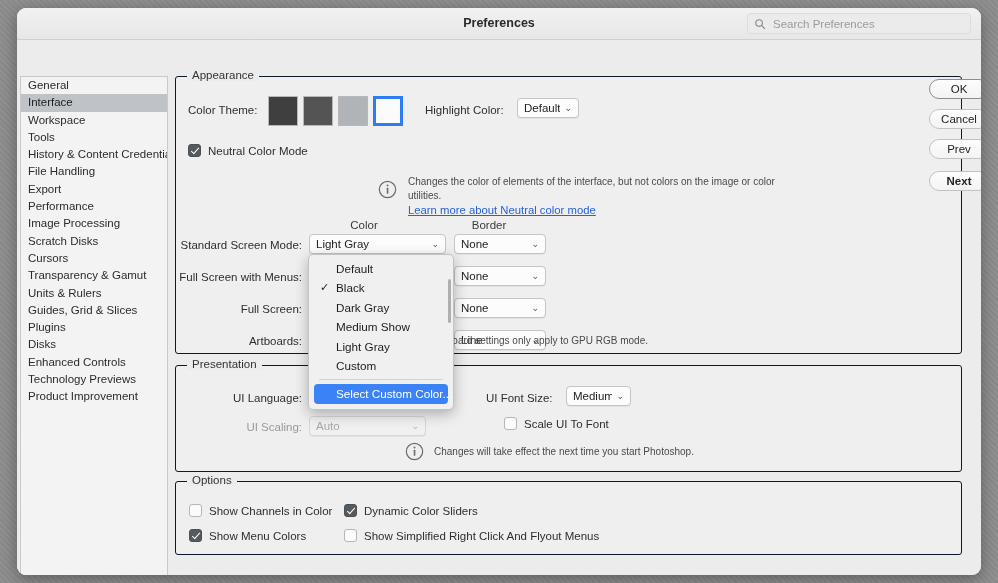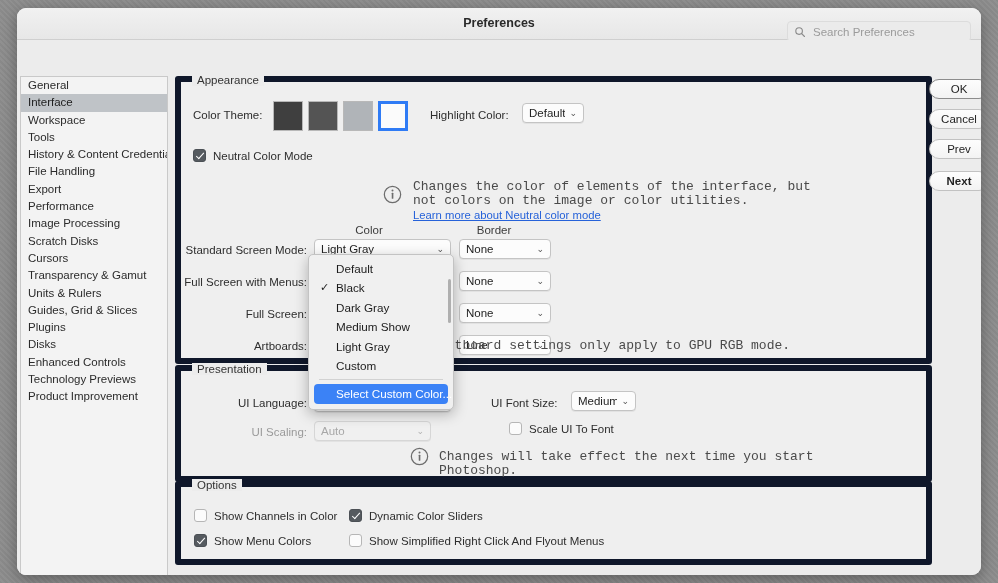--- a/index.html
+++ b/index.html
@@ -35,28 +35,27 @@
     position: absolute;
     left: 0; right: 0; top: 8px;
     text-align: center;
     font-size: 12.5px;
     font-weight: bold;
     color: #2a2a2a;
   }
   .search-wrap {
     position: absolute;
     right: 10px; top: 5px;
-    width: 184px; height: 21px;
+    width: 224px; height: 21px;
     background: #ebebeb;
     border: 1px solid #dcdcdc;
     border-radius: 4px;
     display: flex; align-items: center;
     padding: 0 6px;
     box-sizing: border-box;
-    margin-top: 8px;
   }
   .search-icon { width: 12px; height: 12px; margin-right: 5px; flex: 0 0 auto; }
   .search-input {
     border: 0; outline: 0; background: transparent;
     font-family: "Liberation Sans", sans-serif;
     font-size: 11.5px; color: #3b3b3b;
     width: 100%;
   }
   .search-input::placeholder { color: #9b9b9b; }
 
@@ -77,23 +76,24 @@
     padding-left: 7px;
     font-size: 11.5px;
     color: #2b2b2b;
     white-space: nowrap;
   }
   .sb-item.selected { background: #bfc3c7; color: #1d1d1d; }
 
   
   .panel {
     position: absolute;
-    border: 6px solid #0f172a;
+    border: 1px solid #0f172a;
     border-radius: 3px;
     background: #efefef;
+    padding-left: 40px;
   }
   .panel-title {
     position: absolute;
     top: -8px; left: 11px;
     background: #ececec;
     padding: 0 5px;
     font-size: 11.5px;
     color: #333;
   }
   #panel-appearance   { left: 158px; top: 36px;  width: 745px; height: 276px; }
@@ -162,24 +162,23 @@
     border: solid #fff;
     border-width: 0 1.8px 1.8px 0;
     transform: rotate(42deg);
   }
   .cbrow .cblabel { font-size: 11.5px; color: #2e2e2e; margin-left: 7px; white-space: nowrap; }
 
   
   .info-icon { position: absolute; width: 19px; height: 19px; }
   .info-text {
     position: absolute;
-    font-size: 13px;
+    font-size: 10px;
     color: #4a4a4a;
     line-height: 14px;
-    font-family: Liberation Mono, monospace;
   }
   .link {
     position: absolute;
     font-size: 11.3px;
     color: #2662d9;
     text-decoration: underline;
     cursor: pointer;
   }
 
   

